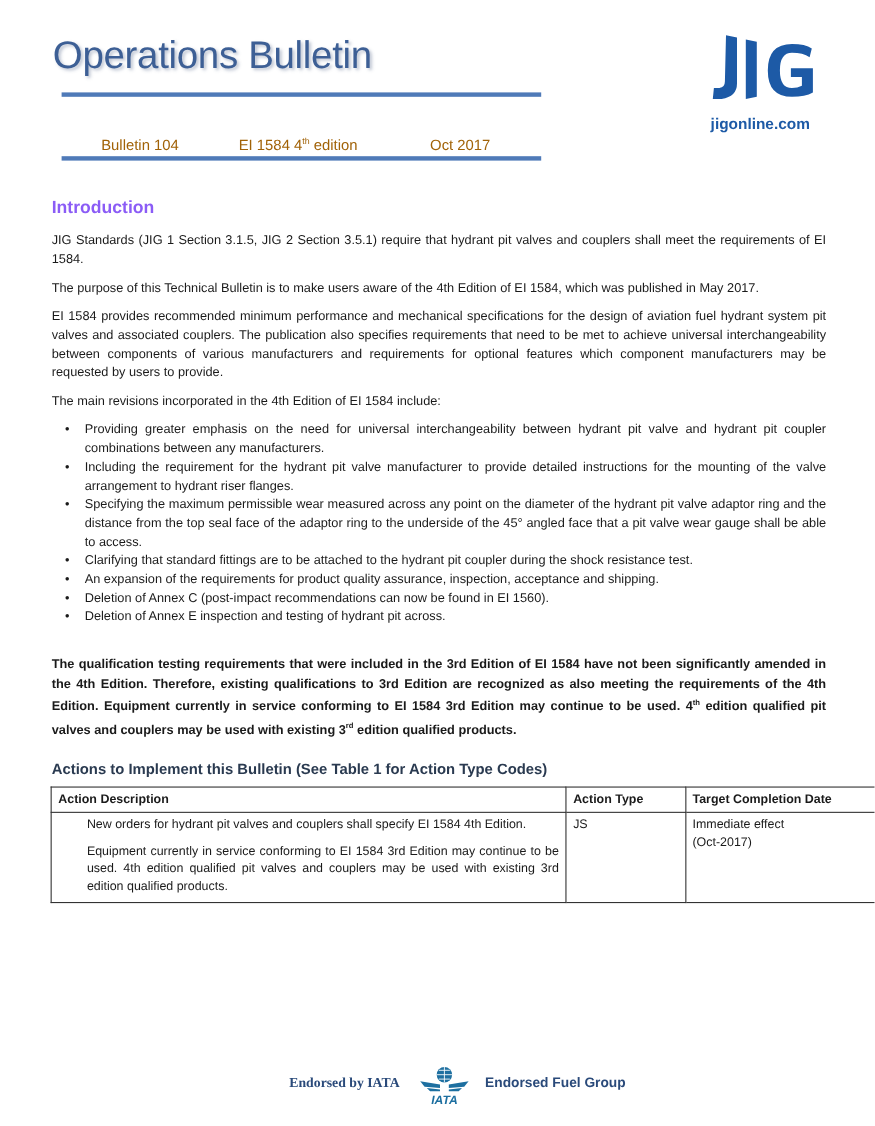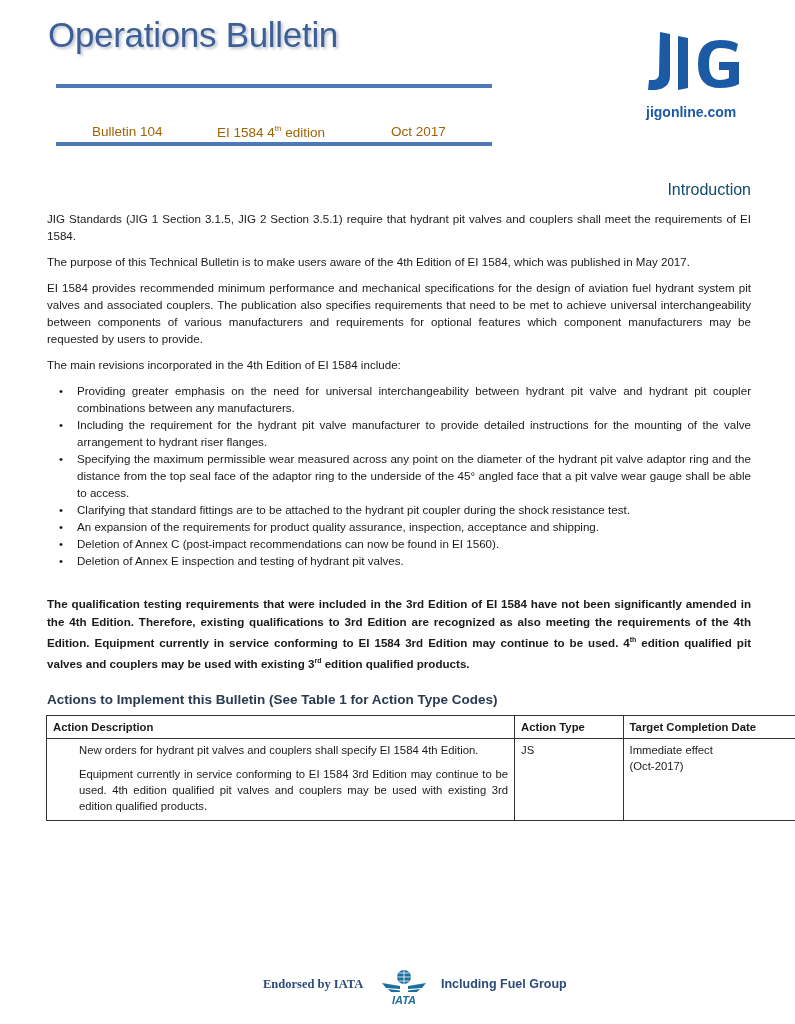--- a/index.html
+++ b/index.html
@@ -1,38 +1,38 @@
 <!DOCTYPE html>
 <html><head>
   <meta charset="utf-8">
   <style>
     * { margin: 0; padding: 0; box-sizing: border-box; }
     html, body { width: 795px; height: 1024px; background: #ffffff; overflow: hidden; }
     body { position: relative; font-family: "Liberation Sans", sans-serif; color: #1a1a1a; }
 
     .title {
-      position: absolute; left: 48px; top: 15px;
+      position: absolute; left: 48px; top: 31px;
       font-size: 35px; color: #3d5f95; letter-spacing: -0.3px;
       text-shadow: 2px 2px 3px rgba(60,80,120,0.35);
       font-family: "Liberation Sans", sans-serif;
     }
     .rule { position: absolute; left: 56px; width: 436px; height: 4px; background: #4f7ab8; }
     .rule.top { top: 84px; }
     .rule.bottom { top: 142px; }
     .meta { position: absolute; top: 124px; font-size: 13.5px; color: #a16207; }
     .meta sup { font-size: 8px; }
     .meta.m1 { left: 92px; }
     .meta.m2 { left: 217px; }
     .meta.m3 { left: 391px; }
 
     .logo { position: absolute; left: 646px; top: 30px; width: 96px; height: 62px; }
     .logo-url { position: absolute; left: 646px; top: 104px; font-size: 14px; font-weight: bold; color: #1d5aa6; }
 
     .content { position: absolute; left: 47px; top: 180px; width: 704px; font-size: 11.6px; line-height: 17px; }
-    h2 { font-size: 16px; font-weight: normal; color: #0c4a6e; margin-bottom: 10px; line-height: 20px; text-align: right; }
+    h2 { font-size: 16px; font-weight: bold; color: #8b5cf6; margin-bottom: 10px; line-height: 20px; }
     h2 sup { font-size: 9px; }
     p { margin-bottom: 9px; text-align: justify; }
     ul { list-style: none; margin-bottom: 8px; }
     ul li { position: relative; padding-left: 30px; text-align: justify; }
     ul li::before { content: "\2022"; position: absolute; left: 12px; top: 0; }
     .bold-para { font-weight: bold; margin-top: 26px; margin-bottom: 18px; font-size: 11.6px; line-height: 18px; }
     .bold-para sup { font-size: 7px; }
     h3 { font-size: 13.5px; font-weight: bold; color: #2a3a50; margin-bottom: 7px; }
 
     table { border-collapse: collapse; width: 752px; margin-left: -1px; font-size: 11.3px; line-height: 16px; }
@@ -71,21 +71,21 @@
   <p>EI 1584 provides recommended minimum performance and mechanical specifications for the design of aviation fuel hydrant system pit valves and associated couplers. The publication also specifies requirements that need to be met to achieve universal interchangeability between components of various manufacturers and requirements for optional features which component manufacturers may be requested by users to provide.</p>
 
   <p style="margin-bottom:9px;">The main revisions incorporated in the 4th Edition of EI 1584 include:</p>
   <ul>
     <li>Providing greater emphasis on the need for universal interchangeability between hydrant pit valve and hydrant pit coupler combinations between any manufacturers.</li>
     <li>Including the requirement for the hydrant pit valve manufacturer to provide detailed instructions for the mounting of the valve arrangement to hydrant riser flanges.</li>
     <li>Specifying the maximum permissible wear measured across any point on the diameter of the hydrant pit valve adaptor ring and the distance from the top seal face of the adaptor ring to the underside of the 45° angled face that a pit valve wear gauge shall be able to access.</li>
     <li>Clarifying that standard fittings are to be attached to the hydrant pit coupler during the shock resistance test.</li>
     <li>An expansion of the requirements for product quality assurance, inspection, acceptance and shipping.</li>
     <li>Deletion of Annex C (post-impact recommendations can now be found in EI 1560).</li>
-    <li>Deletion of Annex E inspection and testing of hydrant pit valves.</li>
+    <li>Deletion of Annex E inspection and testing of hydrant pit across.</li>
   </ul>
 
   <p class="bold-para"><span>The qualification testing requirements that were included in the 3rd Edition of EI 1584 have not been significantly amended in the 4th Edition. Therefore, existing qualifications to 3rd Edition are recognized as also meeting the requirements of the 4th Edition. Equipment currently in service conforming to EI 1584 3rd Edition may continue to be used. 4</span><sup>th</sup><span> edition qualified pit valves and couplers may be used with existing 3</span><sup>rd</sup><span> edition qualified products.</span></p>
 
   <h3>Actions to Implement this Bulletin (See Table 1 for Action Type Codes)</h3>
   <table>
     <colgroup>
         <col class="c1">
         <col class="c2">
         <col class="c3">
@@ -117,14 +117,14 @@
   <span class="f-left">Endorsed by IATA</span>
   <svg class="iata" viewBox="0 0 48 40">
     <circle cx="24" cy="10" r="7" fill="#1d6fa0"></circle>
     <path d="M17 10 H31 M24 3 V17 M19 6 H29 M19 14 H29" stroke="#fff" stroke-width="0.8" fill="none"></path>
     <path d="M2 16 L20 19 L20 22 L6 21 Z" fill="#1d6fa0"></path>
     <path d="M46 16 L28 19 L28 22 L42 21 Z" fill="#1d6fa0"></path>
     <path d="M8 22 L20 23.5 L20 25 L11 25 Z" fill="#1d6fa0"></path>
     <path d="M40 22 L28 23.5 L28 25 L37 25 Z" fill="#1d6fa0"></path>
     <text x="24" y="37" text-anchor="middle" font-family="Liberation Sans, sans-serif" font-weight="bold" font-style="italic" font-size="11" fill="#1d6fa0">IATA</text>
   </svg>
-  <span class="f-right">Including Fuel Group</span>
+  <span class="f-right">Endorsed Fuel Group</span>
 </div>
 
 </body></html>

